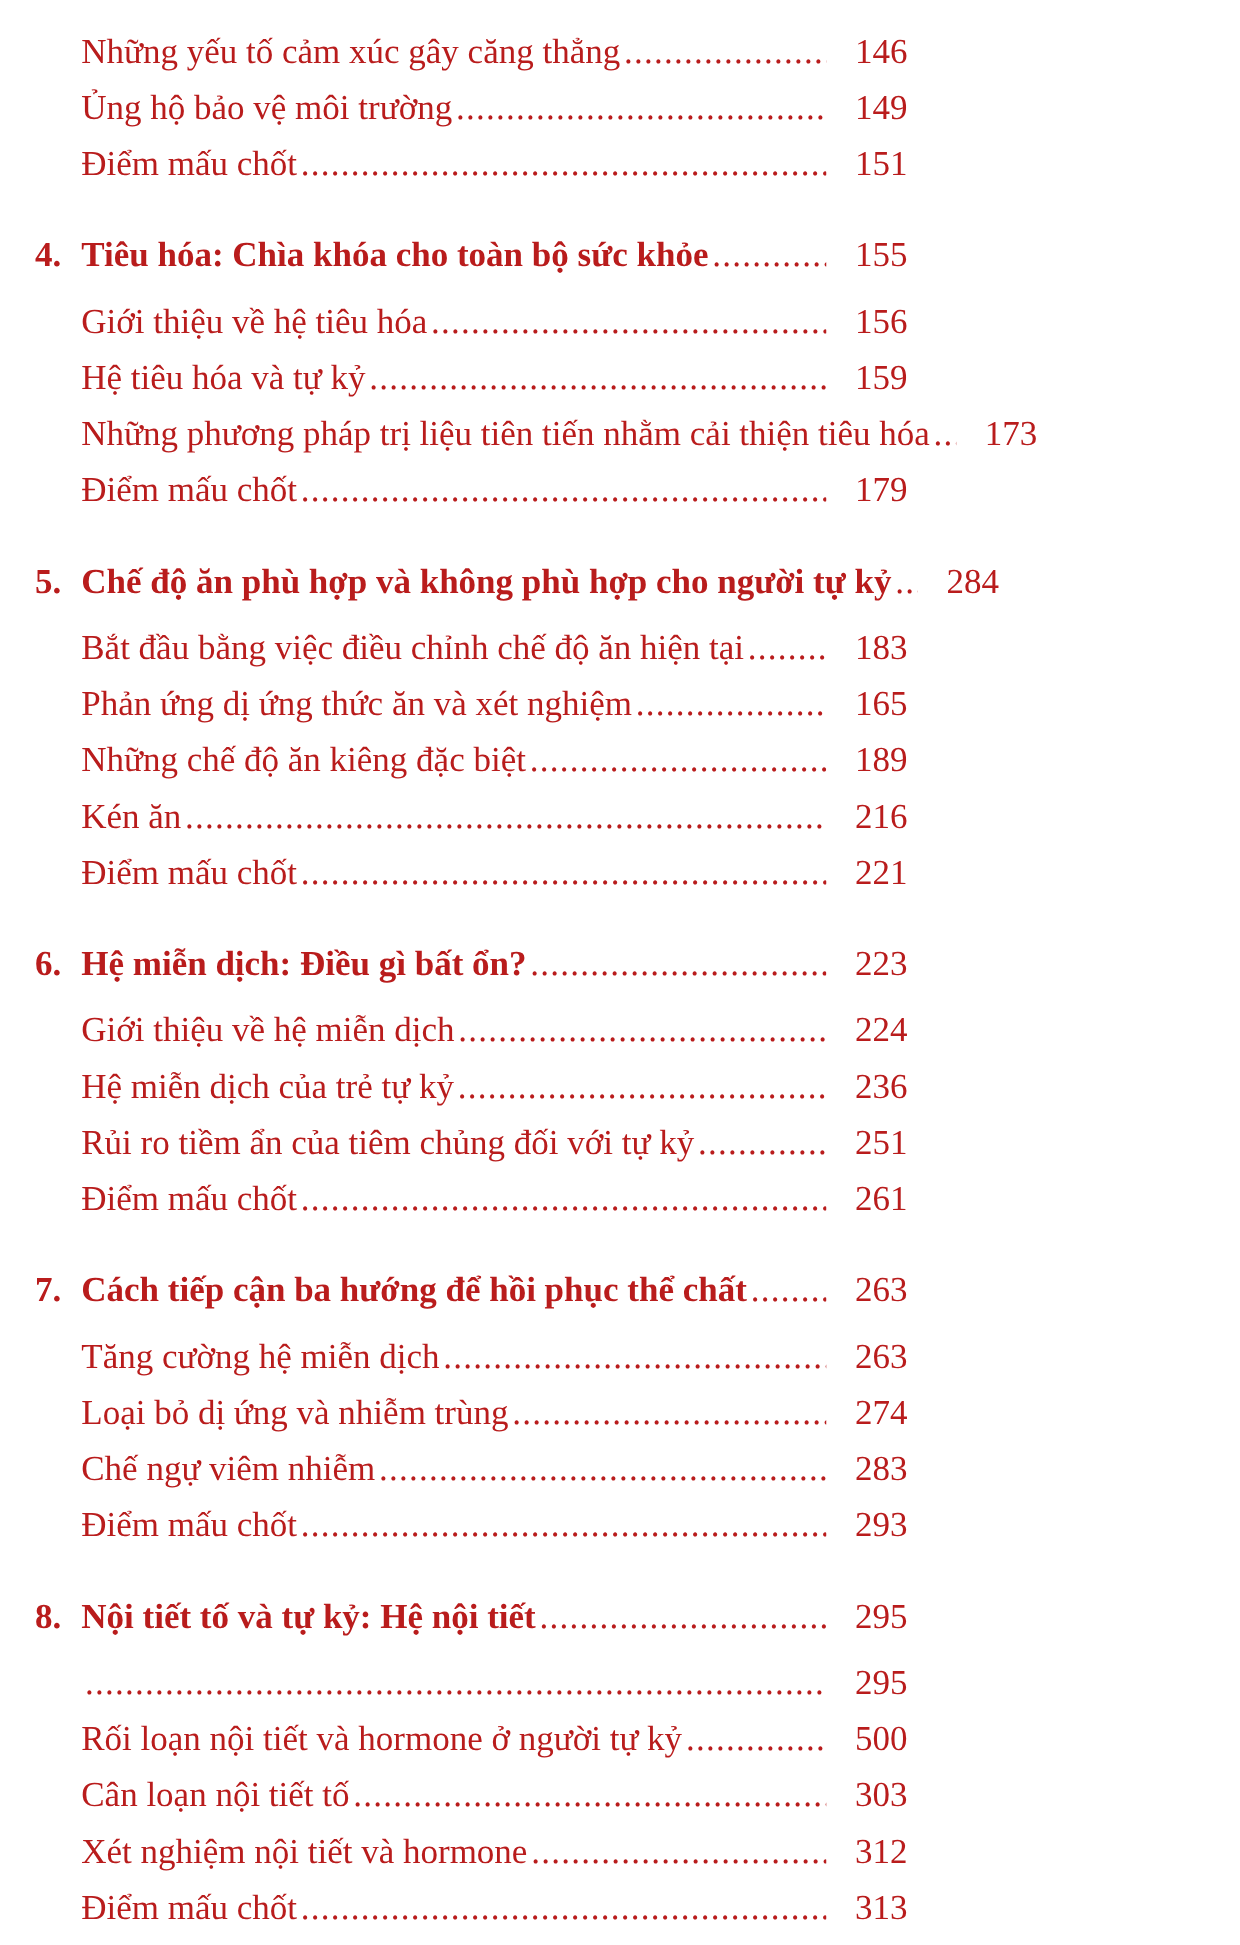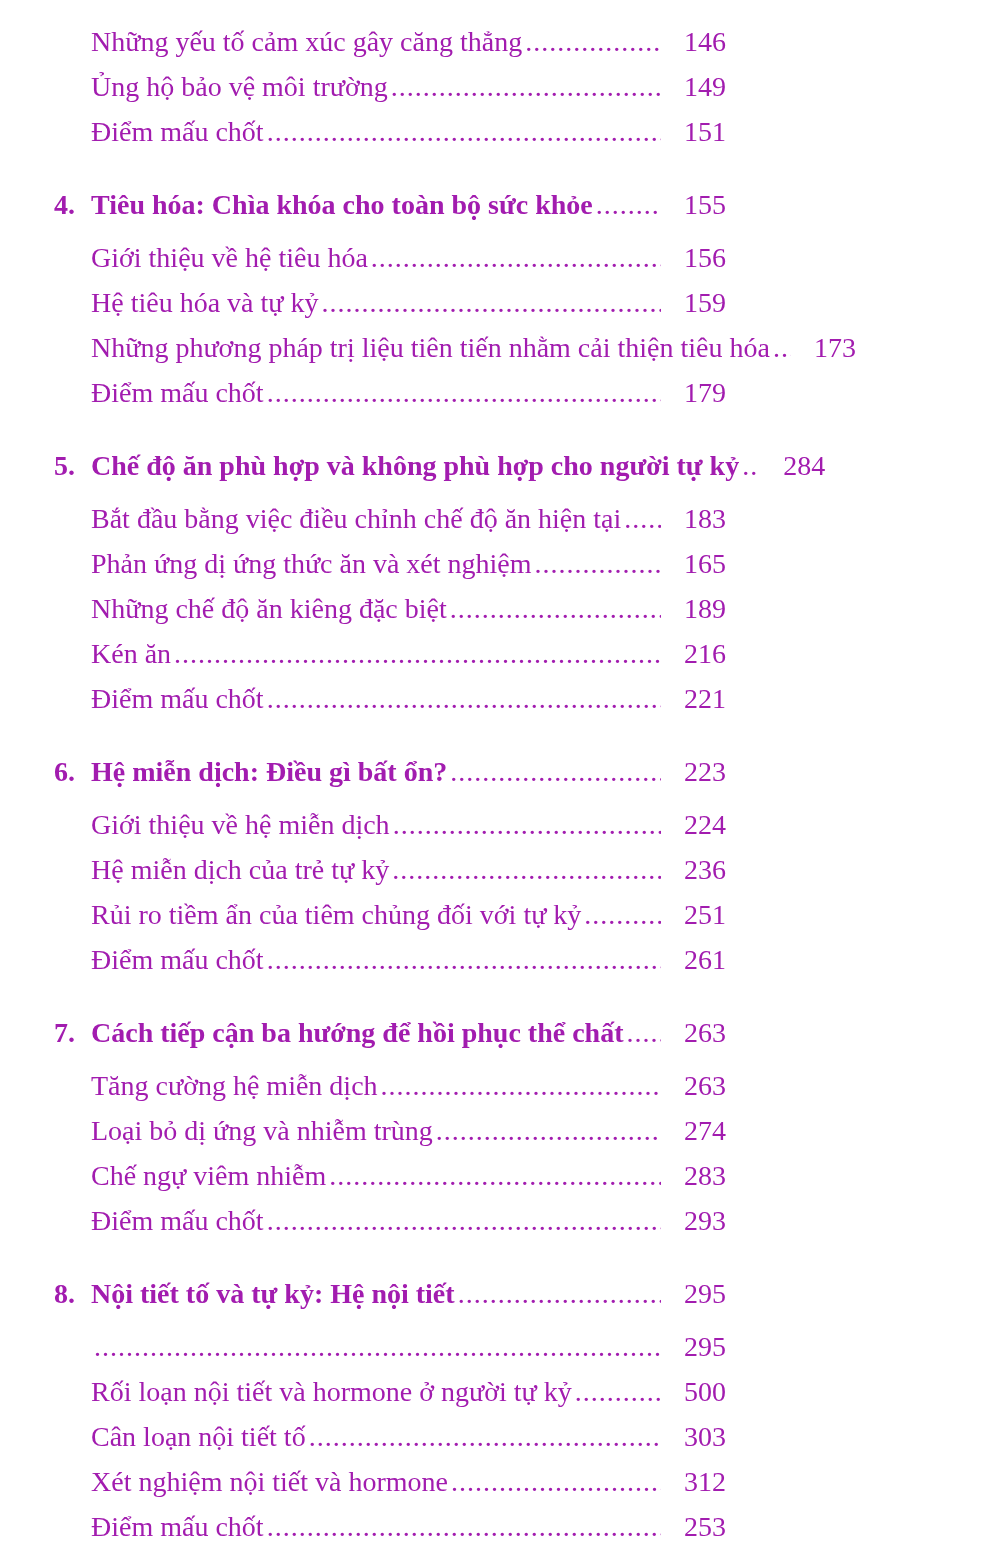--- a/index.html
+++ b/index.html
@@ -1,22 +1,22 @@
 <!DOCTYPE html>
 <html><head>
 <meta charset="utf-8">
 <style>
   html, body { margin: 0; padding: 0; background: #ffffff; }
   .page {
     width: 788px;
     min-height: 1556px;
     box-sizing: border-box;
-    padding: 19px 62px 7px 54px;
+    padding: 19px 62px 7px 28px;
     background: #ffffff;
-    color: #a21caf;
+    color: #b91c1c;
     font-family: "Liberation Serif", "DejaVu Serif", serif;
     font-size: 28px;
   }
   .row {
     display: flex;
     align-items: baseline;
     height: 45px;
     line-height: 45px;
     white-space: nowrap;
   }
@@ -233,17 +233,17 @@
         <div class="row sub">
     <span class="num"></span>
     <span class="title">Xét nghiệm nội tiết và hormone</span>
     <span class="dots"></span>
     <span class="page-num">312</span>
   </div>
         <div class="row sub">
     <span class="num"></span>
     <span class="title">Điểm mấu chốt</span>
     <span class="dots"></span>
-    <span class="page-num">253</span>
+    <span class="page-num">313</span>
   </div>
       </section>
     </div>
 </main>
 
 </body></html>

